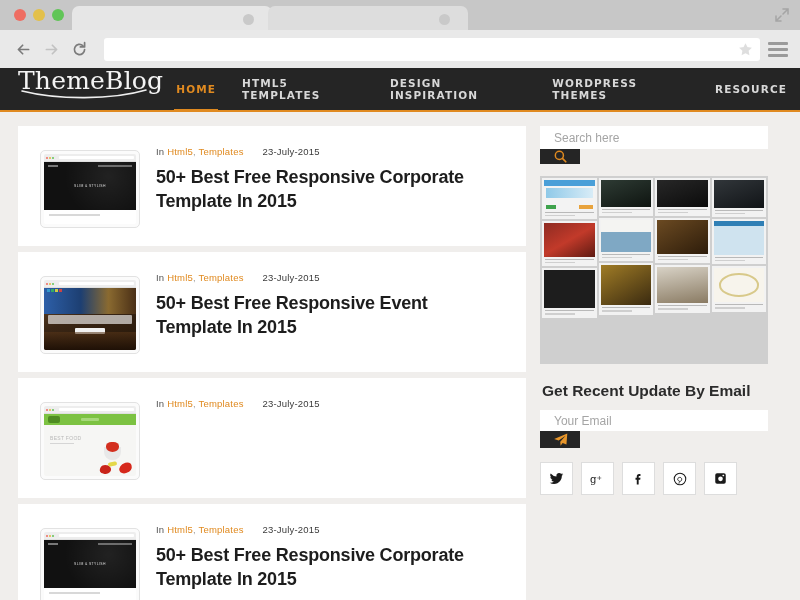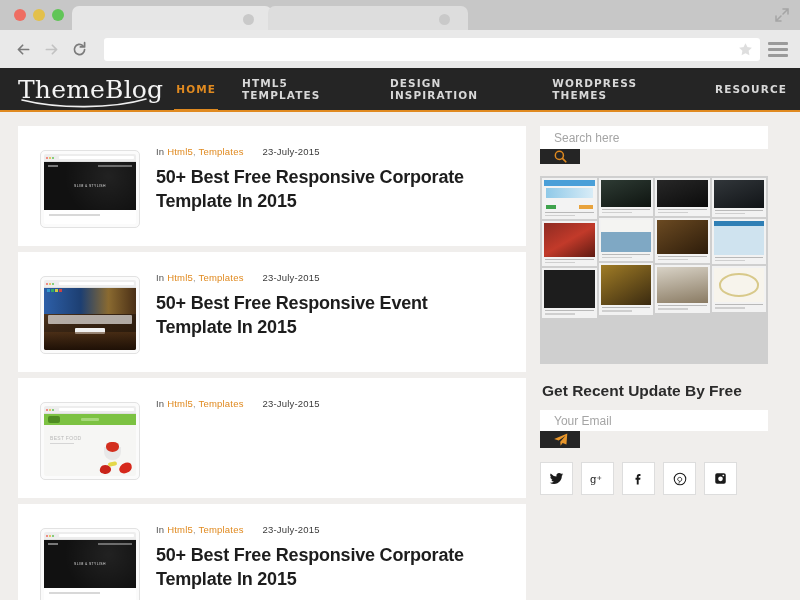--- a/index.html
+++ b/index.html
@@ -53,21 +53,21 @@
   .urltext { font-size: 11px; color: #6d6d6d; }
   .star { position: absolute; right: 7px; top: 4px; opacity: .28; }
   .hamburger { width: 20px; display: flex; flex-direction: column; gap: 3px; margin-right: 2px; }
   .hamburger span { display: block; height: 3px; background: #9a9a9a; border-radius: 1px; }
 
   
   .site { height: 532px; overflow: hidden; position: relative; background: #f0eeec; }
 
   .topnav {
     height: 44px; background: #252525;
-    display: flex; align-items: center;
+    display: flex; align-items: flex-start;
     border-bottom: 2px solid #e08a20;
     position: relative;
   }
   .logo {
     color: #f4f4f4; font-size: 25px; letter-spacing: .2px;
     margin-left: 18px; position: relative;
     font-family: "DejaVu Serif", serif; font-weight: 400;
     line-height: 1;
   }
   .logo .swoosh {
@@ -445,21 +445,21 @@
             <div class="card">
               <div class="img" style="height:34px;background:#f7f4ec;position:relative">
                 <div style="position:absolute;inset:5px;border:2px solid #d8c98a;border-radius:50%"></div>
               </div>
               <div class="ln"></div>
                 <div class="ln s"></div>
             </div>
           </div>
         </div>
 
-        <div class="newsletter-title">Get Recent Update By Free</div>
+        <div class="newsletter-title">Get Recent Update By Email</div>
 
         <div class="searchbox">
           <input type="text" placeholder="Your Email" style="">
           <div class="sbtn">
             <svg width="17" height="17" viewBox="0 0 20 20">
               <path d="M18 3L2.5 9.4l5.3 1.9L16 5.6l-6.3 7.1.4 4.6 2.4-3.2L17 16z" fill="#e8962a"></path>
             </svg>
           </div>
         </div>
 

